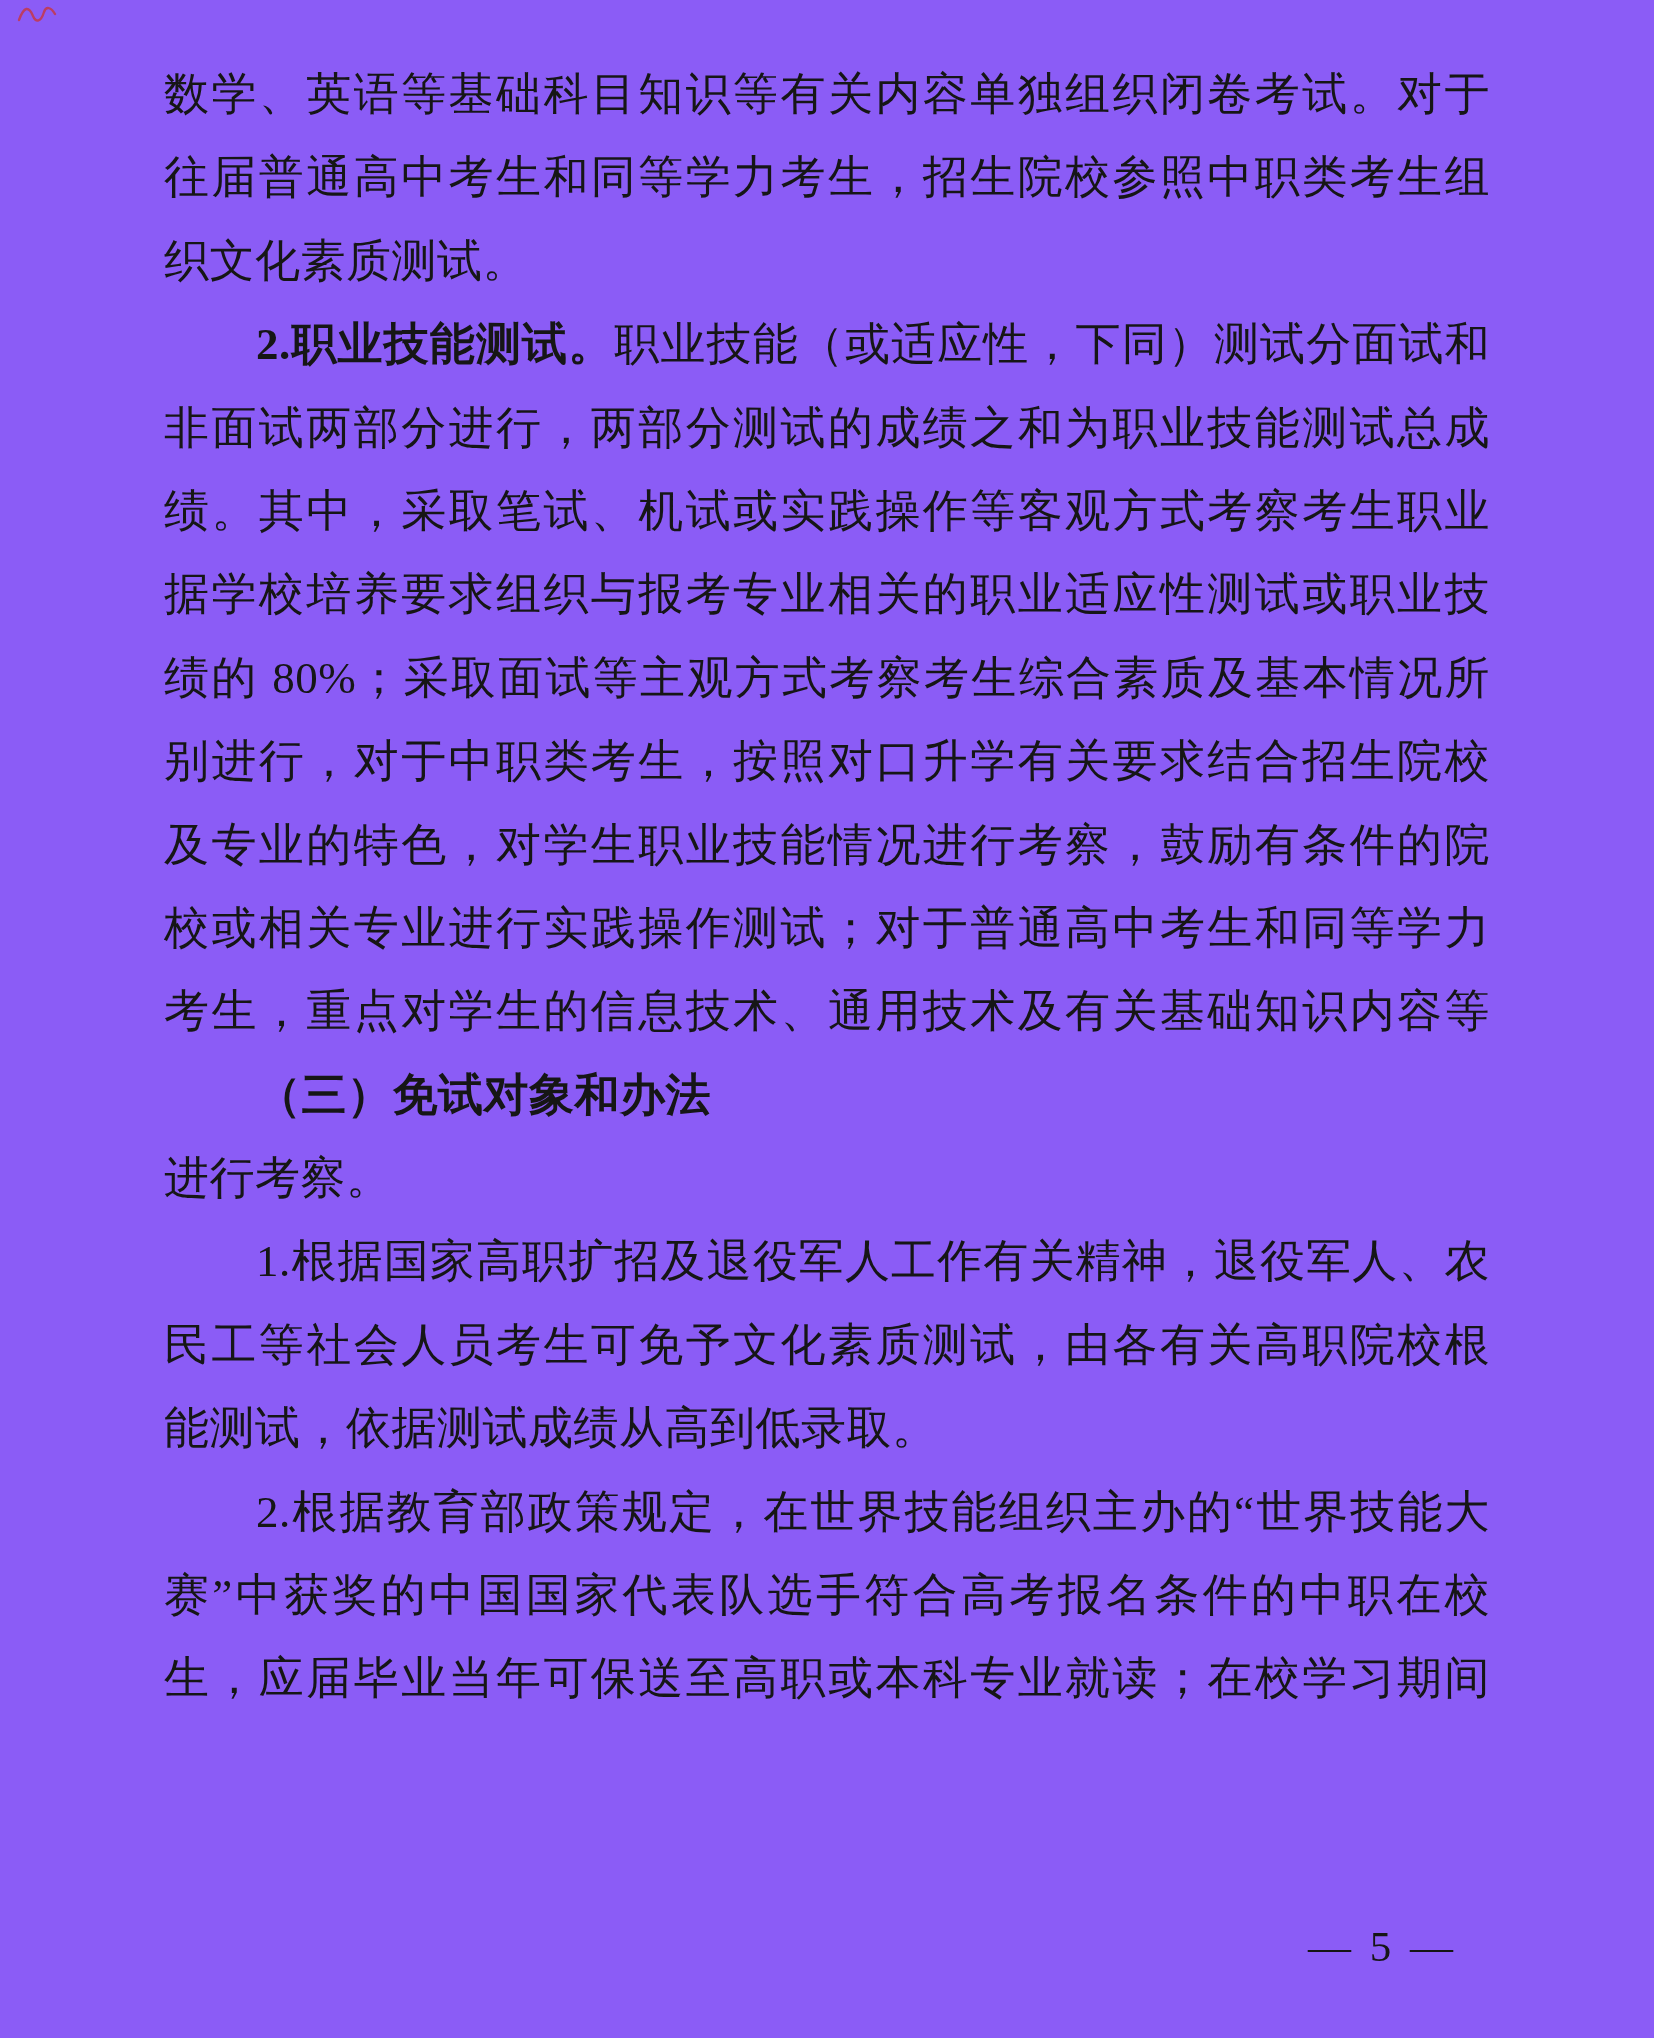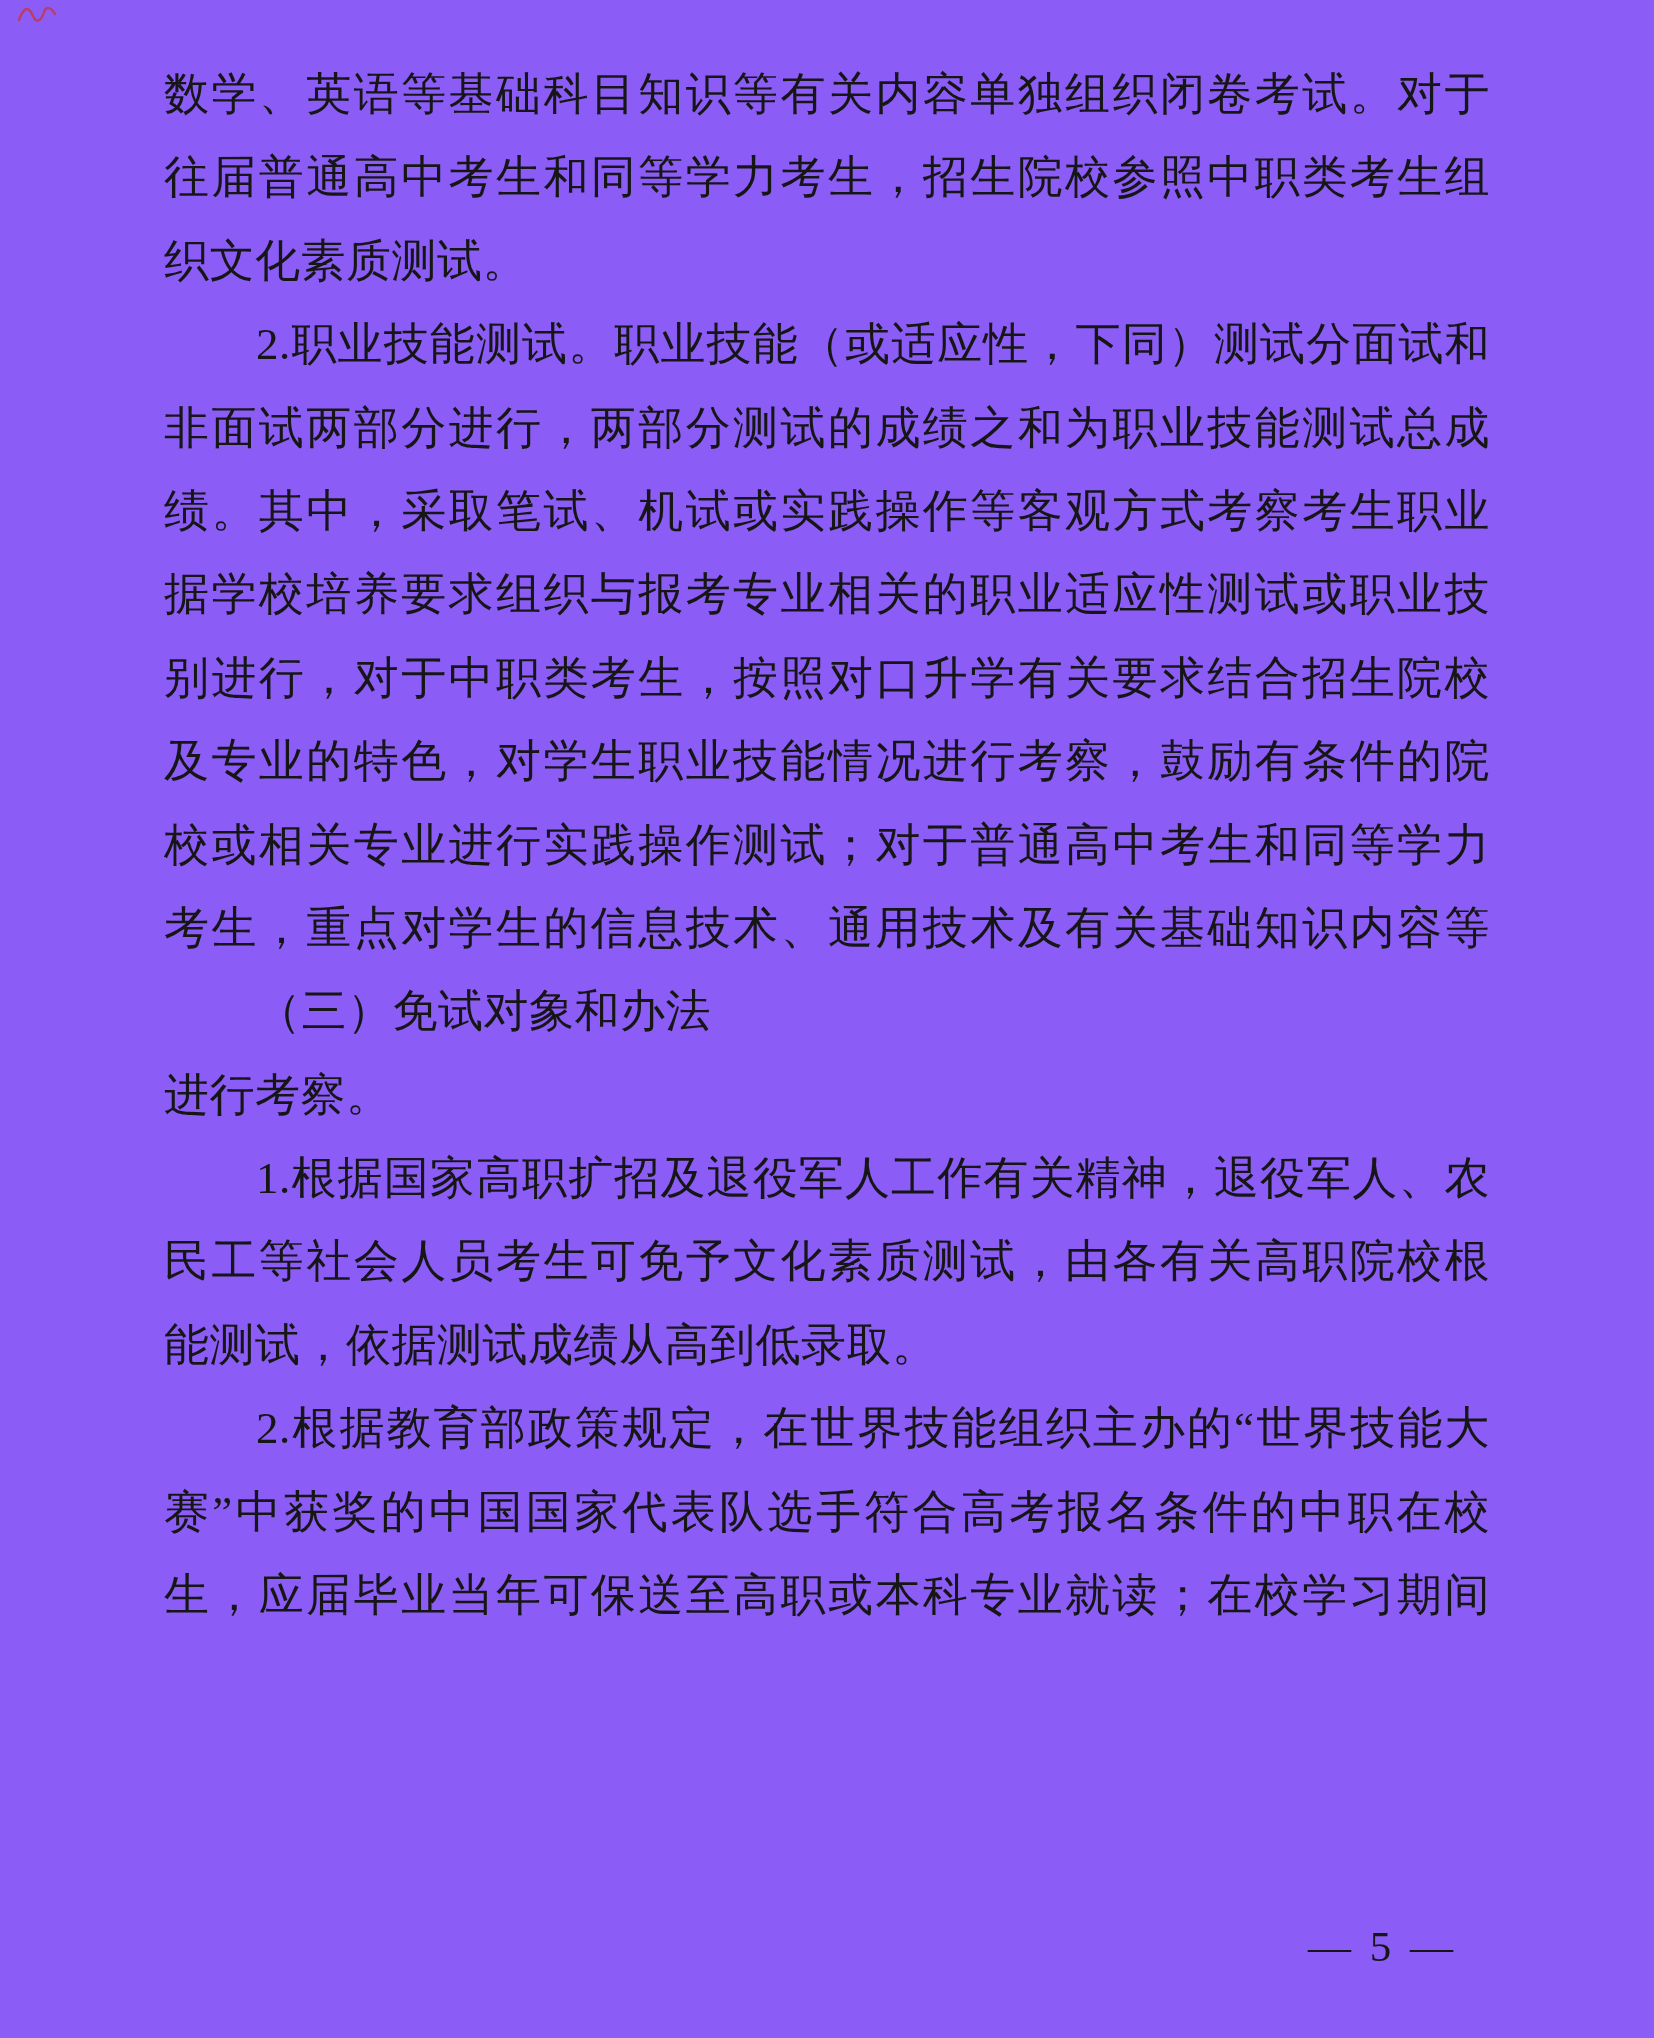--- a/index.html
+++ b/index.html
@@ -30,21 +30,21 @@
     letter-spacing: 0.5px;
     white-space: nowrap;
     color: #161616;
   }
   .line.just {
     white-space: normal;
     text-align: justify;
     text-align-last: justify;
   }
   .line.ind { padding-left: 92px; }
-  .seg-b { font-weight: normal; }
+  .seg-b { font-weight: bold; }
   .pagenum {
     position: absolute;
     left: 1308px;
     top: 1922px;
     font-size: 43px;
     letter-spacing: 4px;
     color: #161616;
   }
   .penmark {
     position: absolute;
@@ -63,20 +63,21 @@
   </svg>
 
   <div class="doc" id="doc-body">
       <div class="line just"><span>数学、英语等基础科目知识等有关内容单独组织闭卷考试。对于</span></div>
       <div class="line just"><span>往届普通高中考生和同等学力考生，招生院校参照中职类考生组</span></div>
       <div class="line"><span>织文化素质测试。</span></div>
       <div class="line just ind"><span class="seg-b">2.职业技能测试。</span><span>职业技能（或适应性，下同）测试分面试和</span></div>
       <div class="line just"><span>非面试两部分进行，两部分测试的成绩之和为职业技能测试总成</span></div>
       <div class="line just"><span>绩。其中，采取笔试、机试或实践操作等客观方式考察考生职业</span></div>
       <div class="line just"><span>据学校培养要求组织与报考专业相关的职业适应性测试或职业技</span></div>
+      <div class="line just"><span>绩的 80%；采取面试等主观方式考察考生综合素质及基本情况所</span></div>
       <div class="line just"><span>别进行，对于中职类考生，按照对口升学有关要求结合招生院校</span></div>
       <div class="line just"><span>及专业的特色，对学生职业技能情况进行考察，鼓励有条件的院</span></div>
       <div class="line just"><span>校或相关专业进行实践操作测试；对于普通高中考生和同等学力</span></div>
       <div class="line just"><span>考生，重点对学生的信息技术、通用技术及有关基础知识内容等</span></div>
       <div class="line ind"><span class="seg-b">（三）免试对象和办法</span></div>
       <div class="line"><span>进行考察。</span></div>
       <div class="line just ind"><span>1.根据国家高职扩招及退役军人工作有关精神，退役军人、农</span></div>
       <div class="line just"><span>民工等社会人员考生可免予文化素质测试，由各有关高职院校根</span></div>
       <div class="line"><span>能测试，依据测试成绩从高到低录取。</span></div>
       <div class="line just ind"><span>2.根据教育部政策规定，在世界技能组织主办的“世界技能大</span></div>

